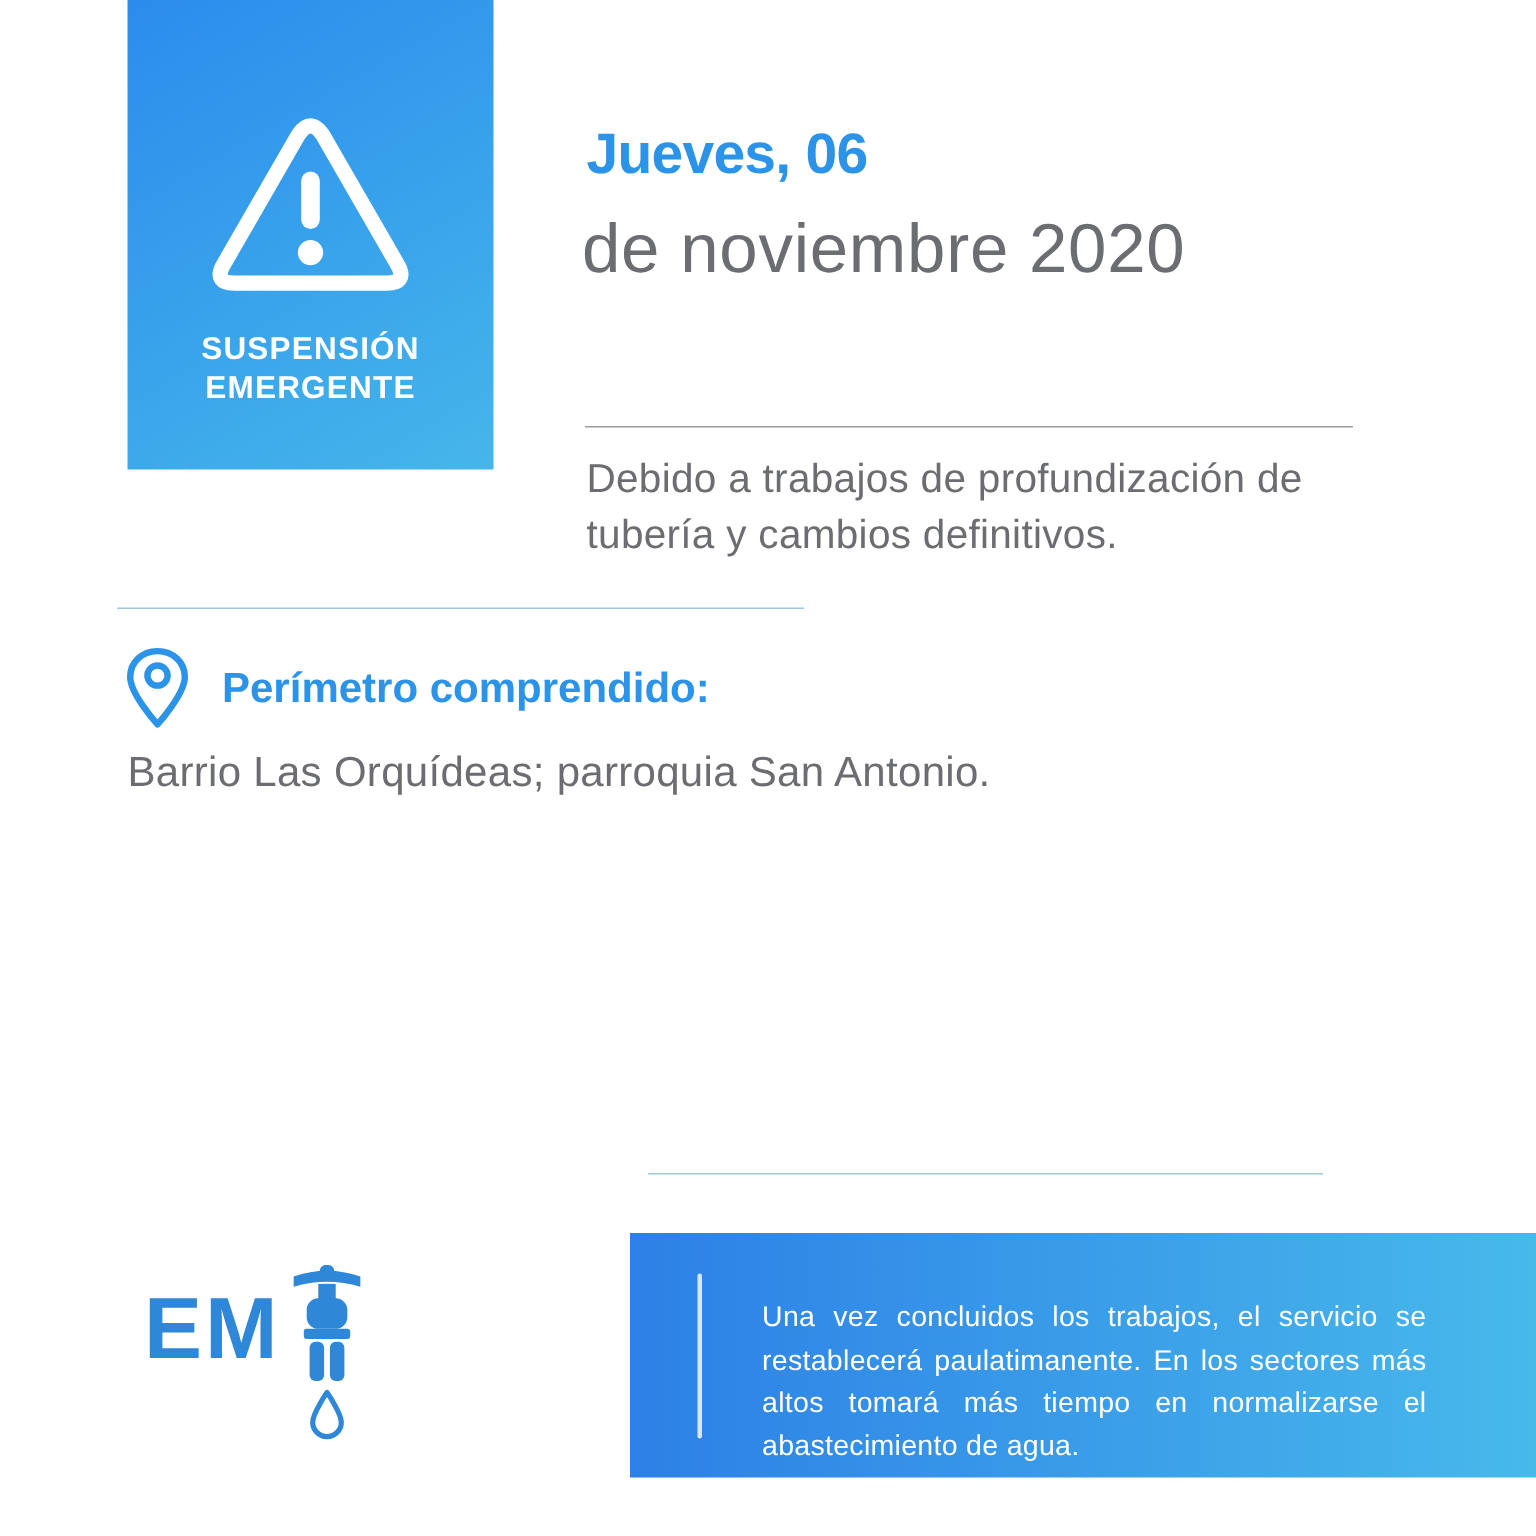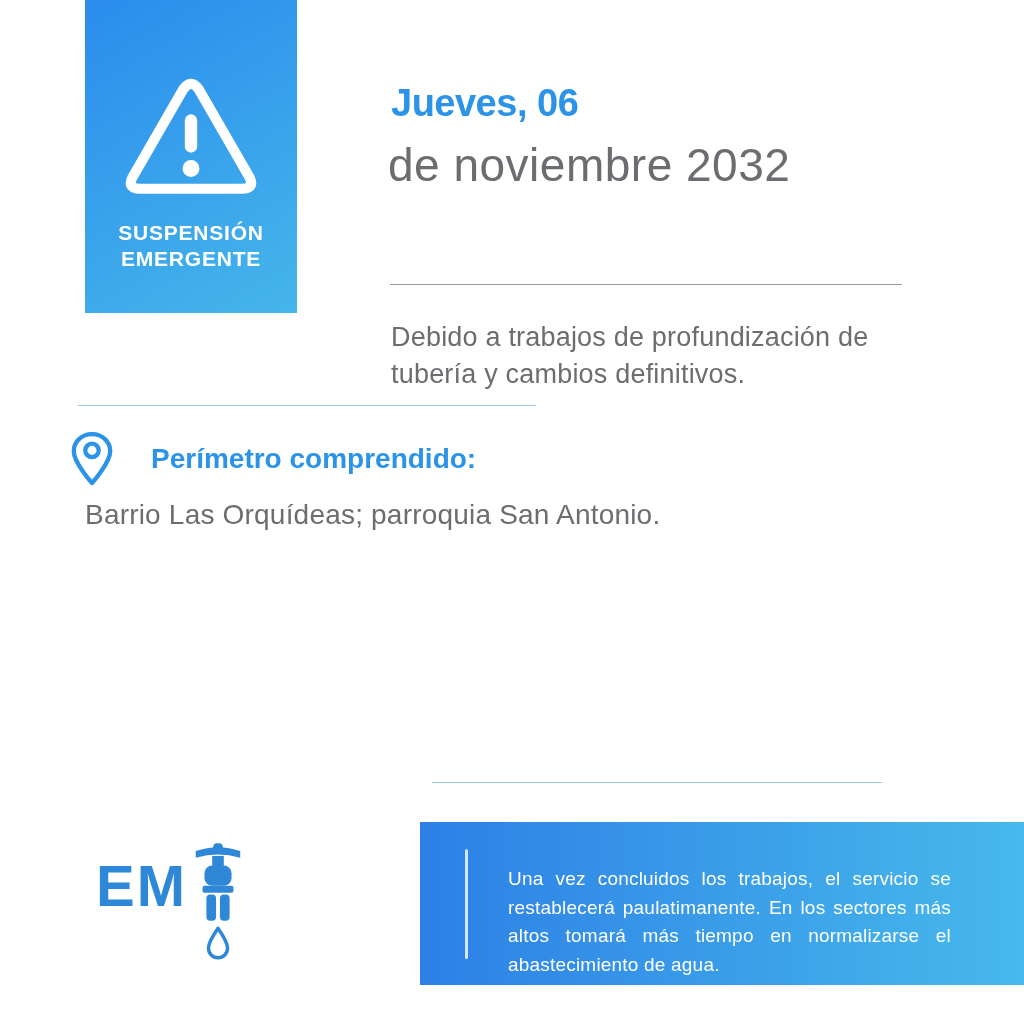--- a/index.html
+++ b/index.html
@@ -6,21 +6,21 @@
   .canvas{
     position:relative;
     width:1024px;height:1024px;
     background:#ffffff;
     font-family:"Liberation Sans","DejaVu Sans",sans-serif;
     overflow:hidden;
     margin:0 auto;
   }
   
   .badge{
-    position:absolute;left:85px;top:0;width:212px;height:313px;
+    position:absolute;left:85px;top:0;width:244px;height:313px;
     background:linear-gradient(150deg,var(--badge-gradient-start) 0%,var(--badge-gradient-end) 100%);
     display:flex;flex-direction:column;align-items:center;
   }
   .badge .tri{margin-top:76px;width:138px;height:124px;}
   .badge-text{
     margin-top:20px;text-align:center;color:#ffffff;
     font-weight:bold;font-size:21px;line-height:1.22;letter-spacing:.8px;
   }
   
   .day{
@@ -40,27 +40,27 @@
   .schedule .clock{width:29px;height:29px;}
   .schedule .b{font-weight:bold;}
   .schedule .i{font-style:italic;font-weight:400;opacity:.95;}
   
   .divider{position:absolute;height:0;border-top:1px solid;}
   .d1{left:390px;top:284px;width:512px;border-color:var(--divider-gray);}
   .d2{left:78px;top:405px;width:458px;border-color:var(--divider-light-blue);}
   .d3{left:432px;top:782px;width:450px;border-color:var(--divider-light-blue);}
   
   .reason{
-    position:absolute;left:391px;top:319px;width:548px;
+    position:absolute;left:391px;top:301px;width:548px;
     color:var(--text-gray);font-size:27px;line-height:1.38;letter-spacing:.2px;
   }
   
   .perimeter-row{
-    position:absolute;left:69px;top:431px;height:56px;
-    display:flex;align-items:center;gap:36px;
+    position:absolute;left:82px;top:431px;height:56px;
+    display:flex;align-items:center;gap:20px;
   }
   .perimeter-row .pin{width:46px;height:56px;color:var(--primary-blue);}
   .perimeter-title{color:var(--primary-blue);font-size:28px;font-weight:bold;}
   .perimeter-detail{
     position:absolute;left:85px;top:499px;
     color:var(--text-gray);font-size:28px;letter-spacing:.2px;
   }
   
   .notice-box{
     position:absolute;left:420px;top:822px;width:604px;height:163px;
@@ -98,21 +98,21 @@
       <rect x="54.5" y="34" width="11" height="34" rx="5.5" fill="#ffffff"></rect>
       <circle cx="60" cy="82" r="7.5" fill="#ffffff"></circle>
     </svg>
     <div class="badge-text">
       <div>SUSPENSIÓN</div>
       <div>EMERGENTE</div>
     </div>
   </div>
 
   <div class="day">Jueves, 06</div>
-  <div class="date-rest">de noviembre 2032</div>
+  <div class="date-rest">de noviembre 2020</div>
 
 
   <div class="divider d1"></div>
 
   <div class="reason">Debido a trabajos de profundización de tubería y cambios definitivos.</div>
 
   <div class="divider d2"></div>
 
   <div class="perimeter-row">
     <svg class="pin" viewBox="0 0 48 58">

